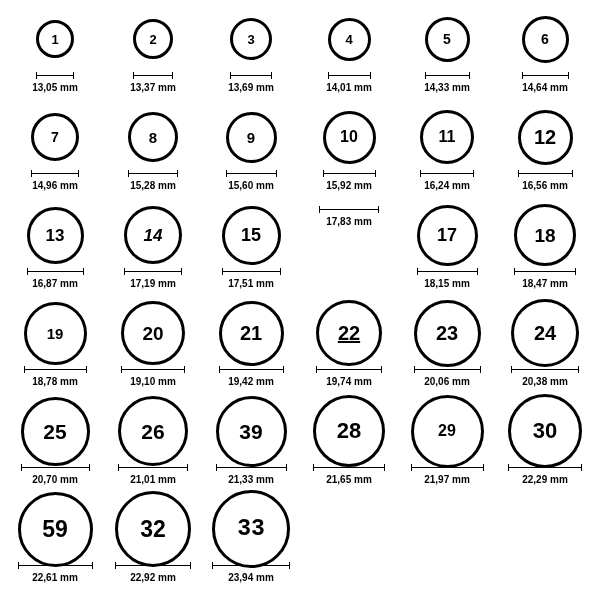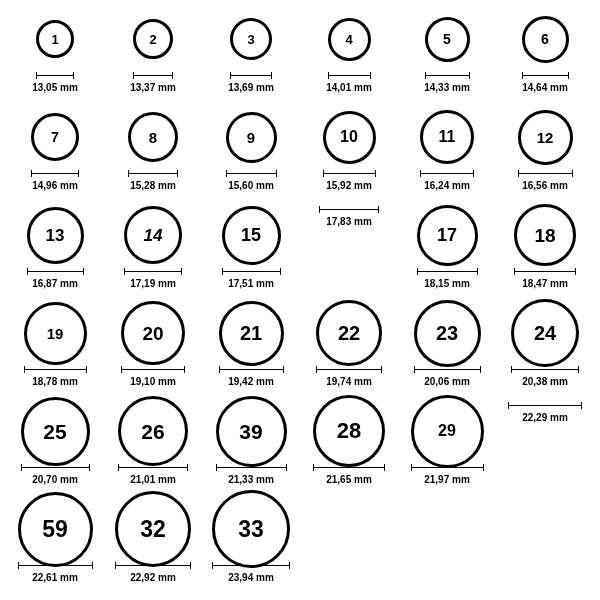--- a/index.html
+++ b/index.html
@@ -211,21 +211,21 @@
           </div>
         </div>
         <div class="measure">
           <div class="bar" style="width: 54px;"></div>
         </div>
         <div class="mm">16,24 mm</div>
       </div>
       <div class="cell">
         <div class="ring-wrap">
           <div class="ring" style="width: 55px; height: 55px;">
-            <span class="ring-label" style="font-size: 15px;">12</span>
+            <span class="ring-label" style="font-size: 20px;">12</span>
           </div>
         </div>
         <div class="measure">
           <div class="bar" style="width: 55px;"></div>
         </div>
         <div class="mm">16,56 mm</div>
       </div>
     </div>
     <div class="row">
       <div class="cell">
@@ -319,21 +319,21 @@
             <span class="ring-label" style="font-size: 20px;">21</span>
           </div>
         </div>
         <div class="measure">
           <div class="bar" style="width: 65px;"></div>
         </div>
         <div class="mm">19,42 mm</div>
       </div>
       <div class="cell">
         <div class="ring-wrap">
-          <div class="ring" style="width: 66px; height: 66px;">
+          <div class="ring" style="width: 66px; height: 66px; text-decoration: underline;">
             <span class="ring-label" style="font-size: 20px;">22</span>
           </div>
         </div>
         <div class="measure">
           <div class="bar" style="width: 66px;"></div>
         </div>
         <div class="mm">19,74 mm</div>
       </div>
       <div class="cell">
         <div class="ring-wrap">
@@ -408,20 +408,25 @@
           <div class="ring" style="width: 73px; height: 73px;">
             <span class="ring-label" style="font-size: 16px;">29</span>
           </div>
         </div>
         <div class="measure">
           <div class="bar" style="width: 73px;"></div>
         </div>
         <div class="mm">21,97 mm</div>
       </div>
       <div class="cell">
+        <div class="ring-wrap">
+          <div class="ring" style="width: 74px; height: 74px;">
+            <span class="ring-label" style="font-size: 22px;">30</span>
+          </div>
+        </div>
         <div class="measure">
           <div class="bar" style="width: 74px;"></div>
         </div>
         <div class="mm">22,29 mm</div>
       </div>
     </div>
     <div class="row">
       <div class="cell">
         <div class="ring-wrap">
           <div class="ring" style="width: 75px; height: 75px;">
@@ -440,21 +445,21 @@
           </div>
         </div>
         <div class="measure">
           <div class="bar" style="width: 76px;"></div>
         </div>
         <div class="mm">22,92 mm</div>
       </div>
       <div class="cell">
         <div class="ring-wrap">
           <div class="ring" style="width: 78px; height: 78px;">
-            <span class="ring-label" style="font-size: 23px;">33</span>
+            <span class="ring-label" style="font-size: 23px; font-family: Liberation Mono, monospace;">33</span>
           </div>
         </div>
         <div class="measure">
           <div class="bar" style="width: 78px;"></div>
         </div>
         <div class="mm">23,94 mm</div>
       </div>
     </div>
   </div>
 

